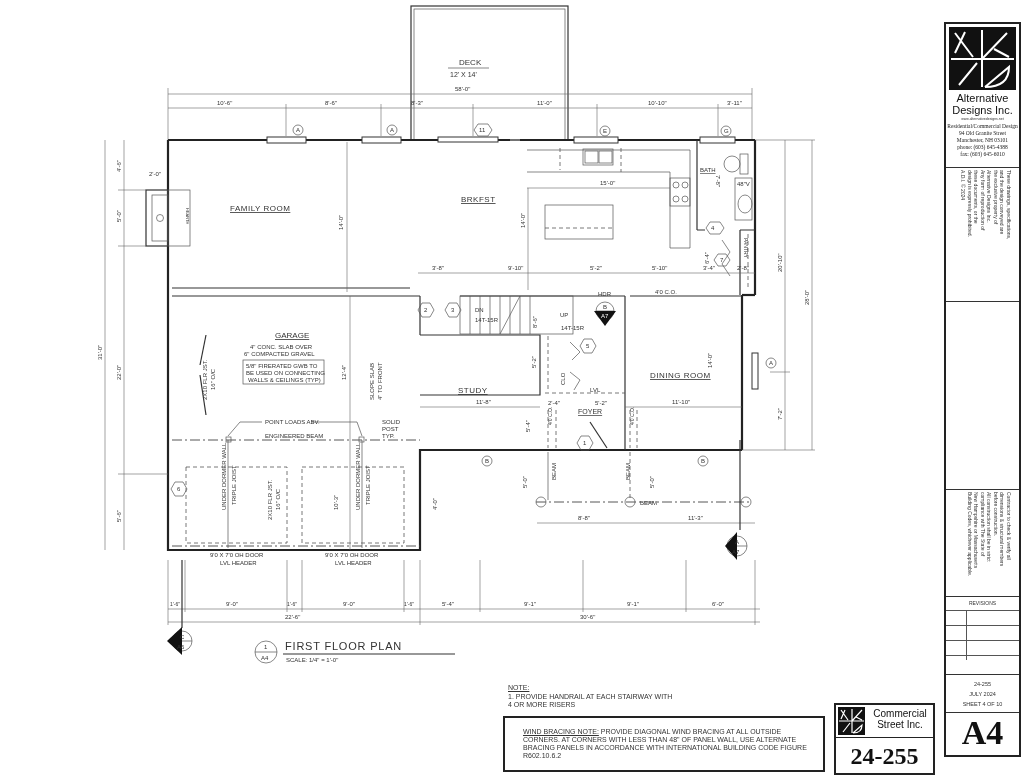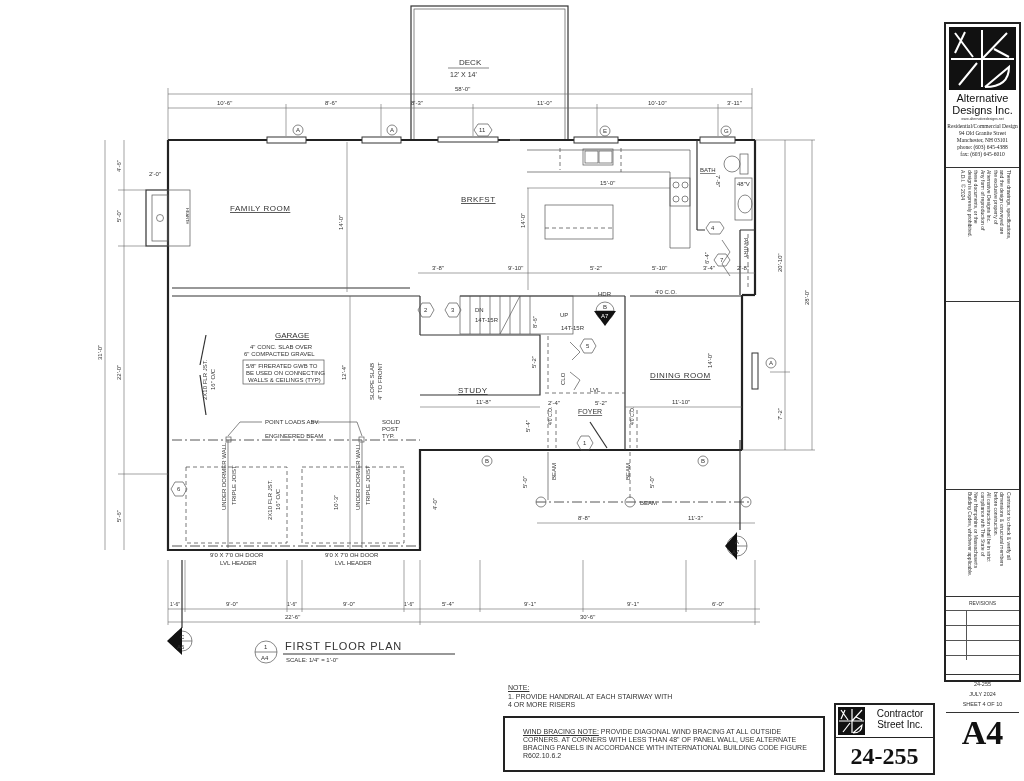--- a/index.html
+++ b/index.html
@@ -12,21 +12,21 @@
   .dim{fill:none;stroke:#666;stroke-width:0.6;}
   .dash{fill:none;stroke:#555;stroke-width:0.8;stroke-dasharray:4 3;}
   .dashdot{fill:none;stroke:#444;stroke-width:0.9;stroke-dasharray:10 3 2 3;}
   .win{fill:#fff;stroke:#333;stroke-width:1;}
   .t6{font-size:6px;}
   .t7{font-size:7px;}
   .t8{font-size:8px;}
   .room{font-size:8px;letter-spacing:0.5px;text-decoration:underline;}
 
   
-  .tb{position:absolute;left:944px;top:22px;width:77px;height:660px;border:2px solid #222;background:#fff;box-sizing:border-box;}
+  .tb{position:absolute;left:944px;top:22px;width:77px;height:735px;border:2px solid #222;background:#fff;box-sizing:border-box;}
   .tb-logo{position:absolute;left:3px;top:3px;width:67px;height:63px;background:#111;}
   .tb-company{position:absolute;left:0;top:68px;width:73px;text-align:center;font-size:11px;line-height:12px;color:#111;}
   .tb-url{position:absolute;left:0;top:93px;width:73px;text-align:center;font-size:3.5px;color:#333;}
   .tb-info{position:absolute;left:0;top:99px;width:73px;text-align:center;font-family:"Liberation Serif",serif;font-size:5.5px;line-height:7px;color:#222;}
   .tb-sep{position:absolute;left:0;width:73px;height:0;border-top:1.5px solid #333;}
   .tb-rot{position:absolute;font-size:5px;line-height:6.5px;color:#333;transform-origin:left top;transform:rotate(90deg);white-space:pre-line;}
   .tb-rev{position:absolute;left:0;top:576px;width:73px;text-align:center;font-size:5px;color:#333;}
   .tb-grid{position:absolute;left:0;top:586px;width:73px;height:62px;}
   .tb-grid div{position:absolute;border-color:#555;border-style:solid;border-width:0;}
   .tb-meta{position:absolute;left:0;top:655px;width:73px;text-align:center;font-size:5.5px;line-height:10px;color:#333;}
@@ -385,21 +385,21 @@
 <div class="wind-box">
   <div class="wind-text"><span class="wind-label">WIND BRACING NOTE:</span><span> PROVIDE DIAGONAL WIND BRACING AT ALL OUTSIDE CORNERS.  AT CORNERS WITH LESS THAN 48" OF PANEL WALL, USE ALTERNATE BRACING PANELS IN ACCORDANCE WITH INTERNATIONAL BUILDING CODE FIGURE R602.10.6.2</span></div>
 </div>
 
 <div class="stamp">
   <div class="stamp-logo">
     <svg width="27" height="28" viewBox="0 0 27 28">
         <path d="M3 3 L10 13 M7 3 L3 12 M14 2 L14 26 M1 14 L26 14 M14 14 L24 3 M18 10 L24 13 M5 25 L12 16 M15 26 Q24 26 24 18 L15 26" stroke="#fff" stroke-width="1.2" fill="none"></path>
       </svg>
   </div>
-  <div class="stamp-name"><span>Contractor</span><br><span>Street Inc.</span></div>
+  <div class="stamp-name"><span>Commercial</span><br><span>Street Inc.</span></div>
   <div class="stamp-sep"></div>
   <div class="stamp-num">24-255</div>
 </div>
 
 <div class="tb">
   <div class="tb-logo">
     <svg width="67" height="63" viewBox="0 0 67 63">
         <path d="M6 6 L24 30 M16 5 L6 26 M33 3 L33 60 M2 32 L65 32 M33 32 L58 6 M45 22 L60 30 M10 58 L28 36 M36 60 Q60 60 60 40 L36 60" stroke="#fff" stroke-width="2" fill="none"></path>
       </svg>
   </div>

